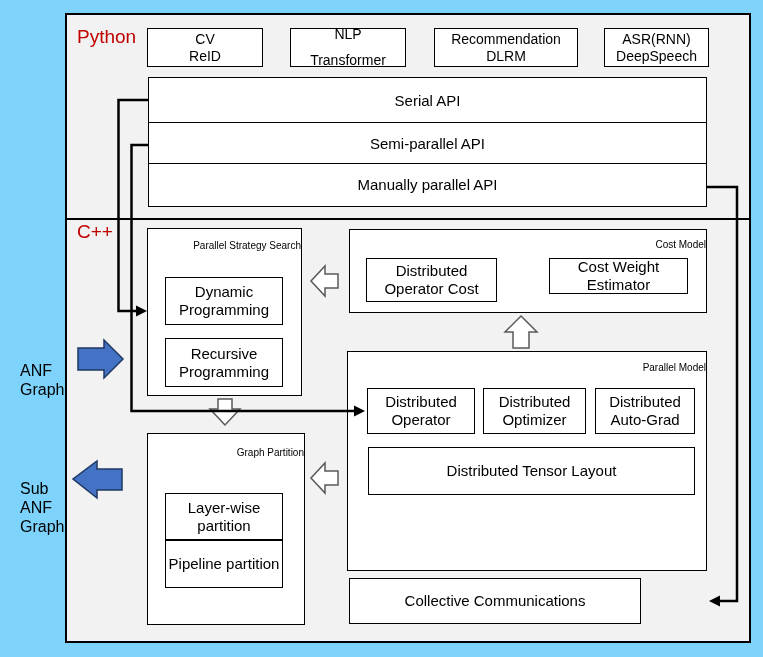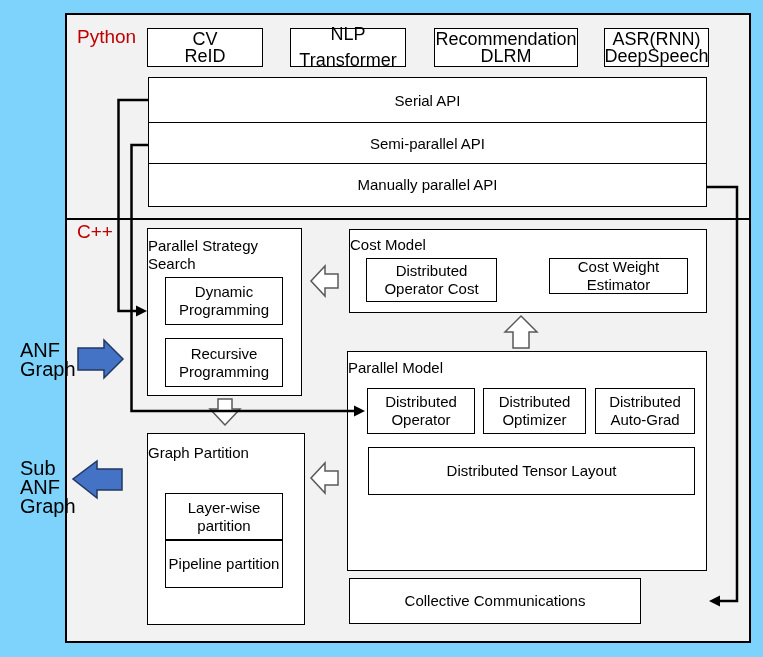--- a/index.html
+++ b/index.html
@@ -12,53 +12,53 @@
   #panel-python{left:65px;top:13px;width:686px;height:205px;border-bottom:none;}
   #panel-cpp{left:65px;top:218px;width:686px;height:425px;}
   .lang-label{position:absolute;color:#C00000;font-size:19px;line-height:22px;}
   #python-label{left:77px;top:26px;}
   #cpp-label{left:77px;top:221px;}
   .box{
     position:absolute;background:#fff;border:1.5px solid #000;
     display:flex;align-items:center;justify-content:center;
     text-align:center;font-size:15px;line-height:18px;
   }
-  .app-box{flex-direction:column;font-size:18px;line-height:17px;}
+  .app-box{flex-direction:column;font-size:14px;line-height:17px;}
   #app-0{left:147px;top:28px;width:116px;height:39px;}
   #app-1{left:290px;top:28px;width:116px;height:39px;gap:9px;}
   #app-2{left:434px;top:28px;width:144px;height:39px;}
   #app-3{left:604px;top:28px;width:105px;height:39px;}
   #api-0{left:148px;top:77px;width:559px;height:47px;}
   #api-1{left:148px;top:122px;width:559px;height:43px;}
   #api-2{left:148px;top:163px;width:559px;height:44px;}
   .group-box{
     position:absolute;background:#fff;border:1.5px solid #000;text-align:center;
   }
-  .group-title{font-size:15px;line-height:18px;text-align:left;}
+  .group-title{font-size:10px;line-height:18px;text-align:right;}
   #pss-box{left:147px;top:228px;width:155px;height:168px;}
   #pss-box .group-title{padding-top:8px;}
   #pss-dyn{left:165px;top:277px;width:118px;height:48px;}
   #pss-rec{left:165px;top:338px;width:118px;height:49px;}
   #cm-box{left:349px;top:229px;width:358px;height:84px;}
   #cm-box .group-title{padding-top:6px;}
   #cm-doc{left:366px;top:258px;width:131px;height:44px;}
   #cm-cwe{left:549px;top:258px;width:139px;height:36px;}
   #pm-box{left:347px;top:351px;width:360px;height:220px;}
   #pm-box .group-title{padding-top:7px;}
   #pm-dop{left:367px;top:388px;width:108px;height:46px;}
   #pm-dopt{left:483px;top:388px;width:103px;height:46px;}
   #pm-dag{left:595px;top:388px;width:100px;height:46px;}
   #pm-dtl{left:368px;top:447px;width:327px;height:48px;}
   #pm-dtg{left:368px;top:510px;width:327px;height:47px;}
   #gp-box{left:147px;top:433px;width:158px;height:192px;}
   #gp-box .group-title{padding-top:10px;}
   #gp-lw{left:165px;top:493px;width:118px;height:47px;}
   #gp-pp{left:165px;top:540px;width:118px;height:48px;}
   #cc-box{left:349px;top:578px;width:292px;height:46px;}
-  .side-label{position:absolute;font-size:20px;line-height:19px;color:#000;}
+  .side-label{position:absolute;font-size:16px;line-height:19px;color:#000;margin-top:20px;}
   #anf-label{left:20px;top:341px;}
   #subanf-label{left:20px;top:459px;}
   #overlay{position:absolute;left:0;top:0;width:763px;height:657px;pointer-events:none;z-index:10;}
 </style>
 </head>
 <body>
 
 <div id="canvas">
 
   <div class="panel" id="panel-python"></div>

